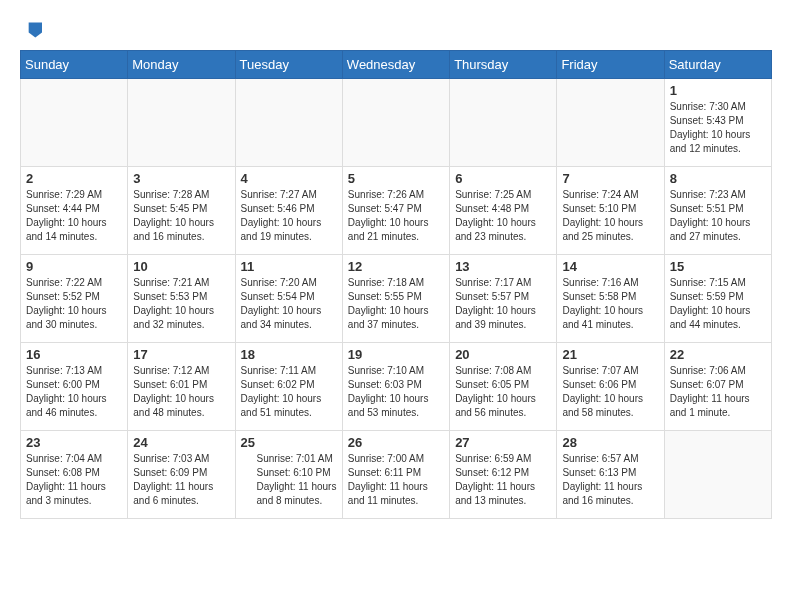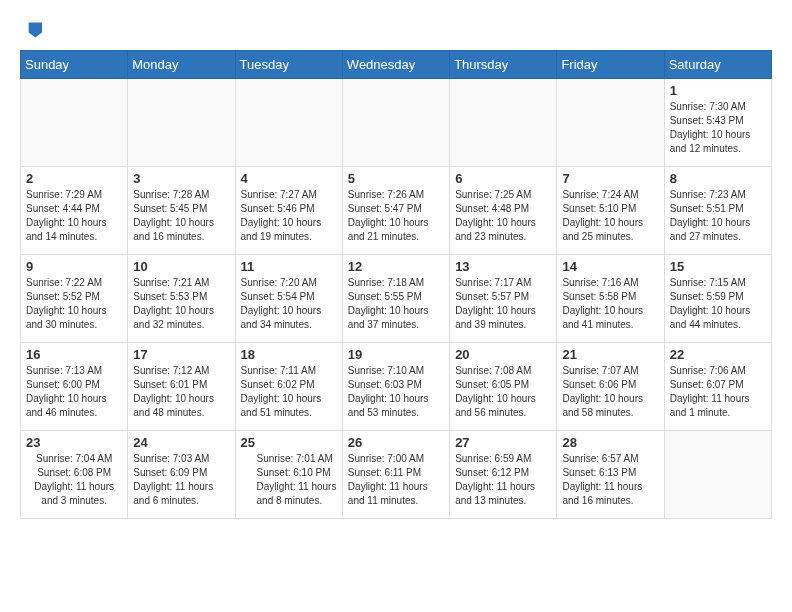--- a/index.html
+++ b/index.html
@@ -261,21 +261,21 @@
         <td>
           <span class="day-num">22</span>
           <div class="day-info" style="white-space: pre-line;">Sunrise: 7:06 AM
 Sunset: 6:07 PM
 Daylight: 11 hours and 1 minute.</div>
         </td>
       </tr>
       <tr>
         <td>
           <span class="day-num">23</span>
-          <div class="day-info" style="white-space: pre-line; text-align: center;">Sunrise: 7:04 AM
+          <div class="day-info" style="white-space: pre-line;">Sunrise: 7:04 AM
 Sunset: 6:08 PM
 Daylight: 11 hours and 3 minutes.</div>
         </td>
         <td>
           <span class="day-num">24</span>
           <div class="day-info" style="white-space: pre-line;">Sunrise: 7:03 AM
 Sunset: 6:09 PM
 Daylight: 11 hours and 6 minutes.</div>
         </td>
         <td>

